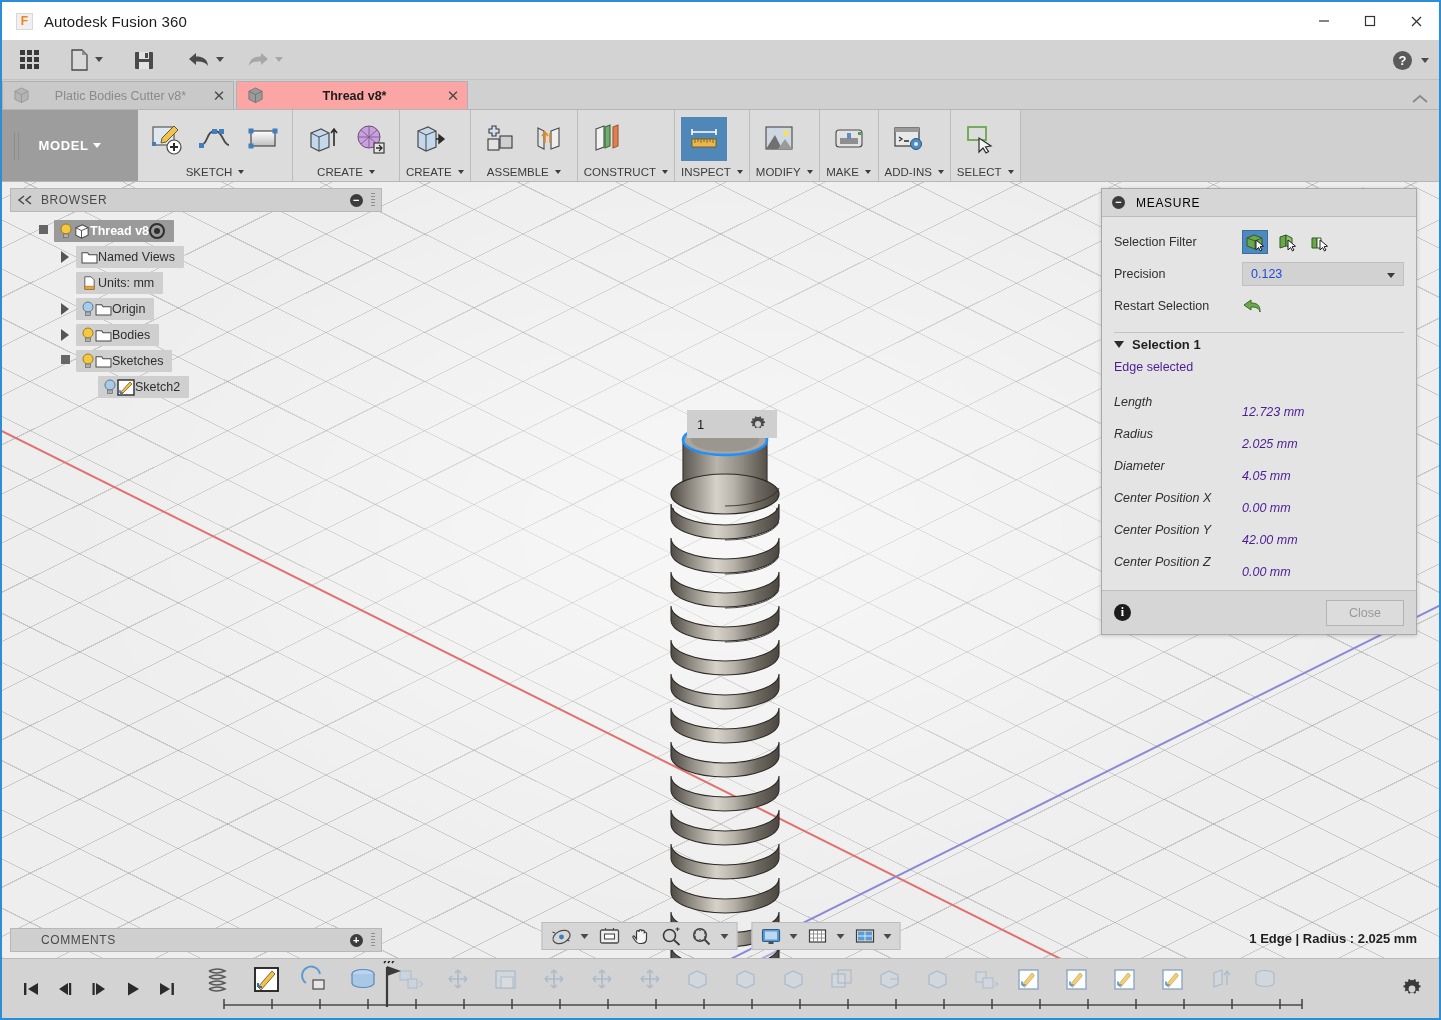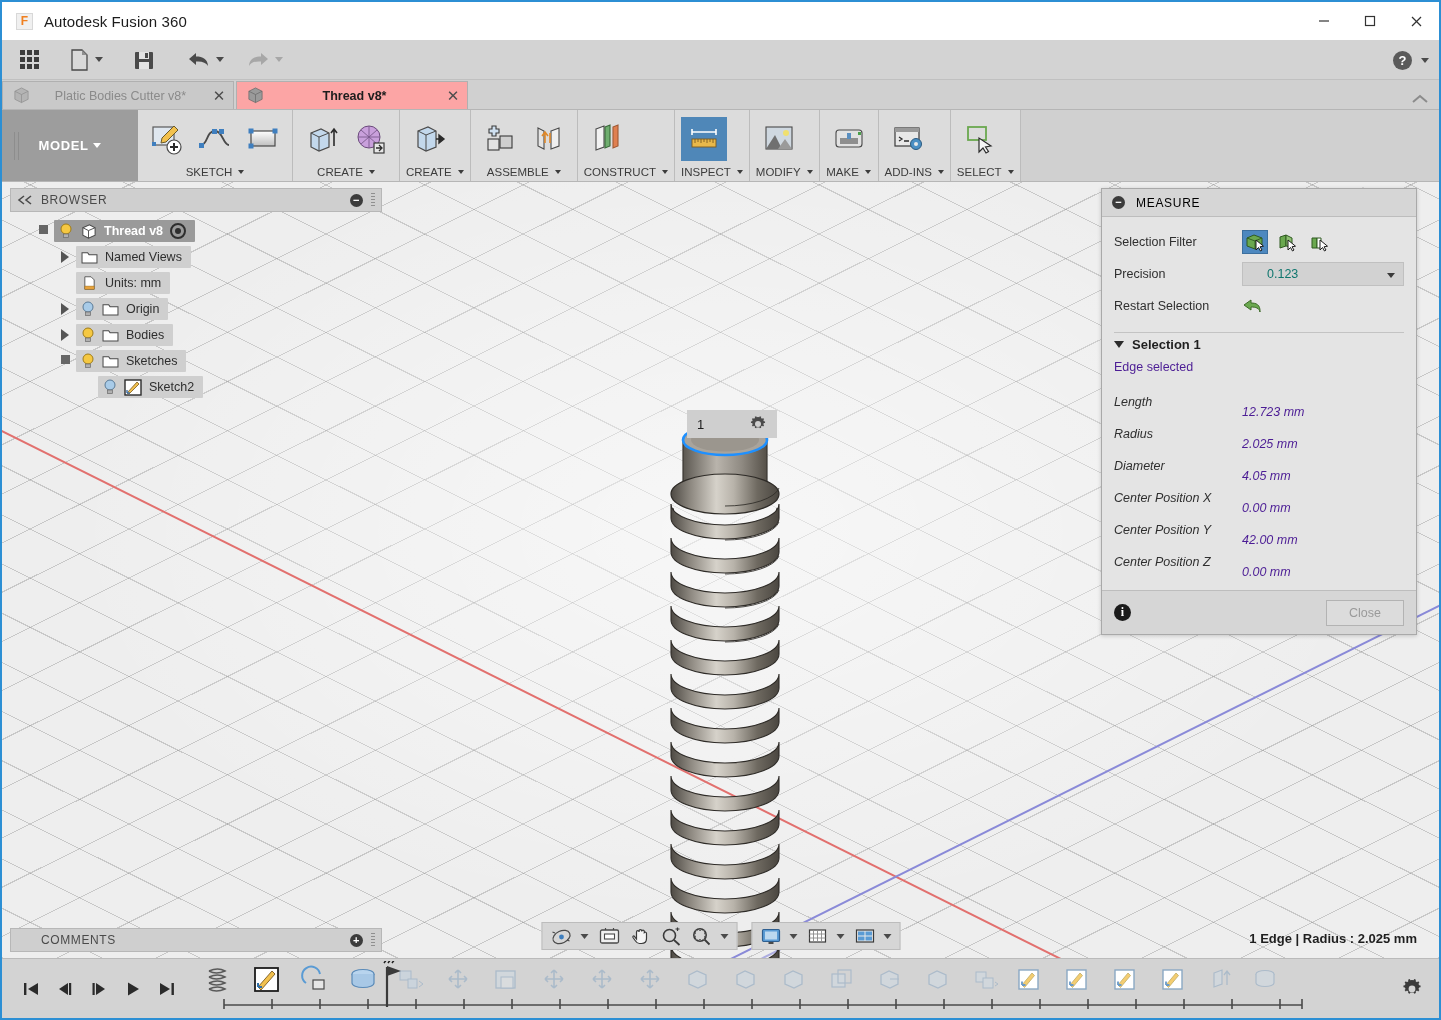--- a/index.html
+++ b/index.html
@@ -114,21 +114,21 @@
     display:flex;align-items:center;justify-content:center;line-height:1;font-weight:bold;}
   .grip-v{width:4px;height:14px;background:repeating-linear-gradient(to bottom,#8f8f8f 0 1px,transparent 1px 3px);}
   .tree{ padding-top:6px; }
   .tnode{ display:flex; align-items:center; height:26px; }
   .tw{ width:22px; display:flex; align-items:center; justify-content:center;}
   .tri{width:0;height:0;border-top:6px solid transparent;border-bottom:6px solid transparent;border-left:8px solid transparent;
        box-sizing:content-box;}
   .tri.closed{ border-left-color:#555;}
   .tri.open{ width:0;height:0;border:none;
     border-left:9px solid #666;border-bottom:9px solid #666;border-top:0;border-right:0; transform:translateY(-2px);}
-  .tlabel-wrap{ display:flex;align-items:center;gap:7px;background:#cfcfcf;border-radius:1px;padding:2px 9px 2px 5px;height:22px;}
+  .tlabel-wrap{ display:flex;align-items:center;background:#cfcfcf;border-radius:1px;padding:2px 9px 2px 5px;height:22px;}
   .tlabel-wrap.sel{ background:#9a9a9a; }
   .tlabel-wrap.sel .tlabel{ color:#fff; font-weight:bold;}
   .tlabel{ font-size:12.5px;color:#2e2e2e;white-space:nowrap;}
   .bulb{width:14px;height:16px;}
   .folder{width:17px;height:14px;}
   .eye{width:16px;height:16px;border-radius:50%;border:2px solid #2e2e2e;display:flex;align-items:center;justify-content:center;}
   .eye i{width:6px;height:6px;border-radius:50%;background:#2e2e2e;display:block;}
 
   
   .measure{
@@ -138,21 +138,21 @@
   .mhead{height:28px;background:#d6d6d6;display:flex;align-items:center;gap:11px;padding:0 10px;
          border-bottom:1px solid #bdbdbd;}
   .mhead .mt{font-size:12px;color:#000000;letter-spacing:.7px;}
   .mbody{padding:9px 12px 12px;}
   .mrow{display:flex;align-items:center;min-height:32px;}
   .mrow .lbl{width:128px;font-size:12.5px;color:#2f2f2f;}
   .filters{display:flex;gap:6px;}
   .fbtn{width:26px;height:24px;display:flex;align-items:center;justify-content:center;}
   .fbtn.active{background:#4d88bf;border:1px solid #3c6f9e;}
   .select{flex:1;height:24px;background:#d2d2d2;border:1px solid #c0c0c0;display:flex;align-items:center;
-          padding:0 24px;font-size:12.5px;color:#0f766e;position:relative;}
+          padding:0 8px;font-size:12.5px;color:#1d4ed8;position:relative;}
   .select .caret{position:absolute;right:8px;top:10px;border-top-color:#3a3a3a;}
   .msep{height:1px;background:#c3c3c3;margin:10px 0 4px;}
   .section-title{display:flex;align-items:center;gap:8px;font-size:13px;font-weight:bold;color:#1f1f1f;margin:4px 0 8px;}
   .tri-down{width:0;height:0;border-left:5px solid transparent;border-right:5px solid transparent;border-top:7px solid #2b2b2b;}
   .mnote{font-size:12.5px;color:#4c1d95;margin:2px 0 12px;}
   .dline{display:flex;align-items:center;height:32px;font-size:12.5px;font-style:italic;}
   .dline .dk{width:128px;color:#2f2f2f;}
   .dline .dv{color:#4c1d95;margin-top:20px;}
   .mfoot{height:44px;background:#d6d6d6;border-top:1px solid #bdbdbd;display:flex;align-items:center;
          justify-content:space-between;padding:0 12px;}

